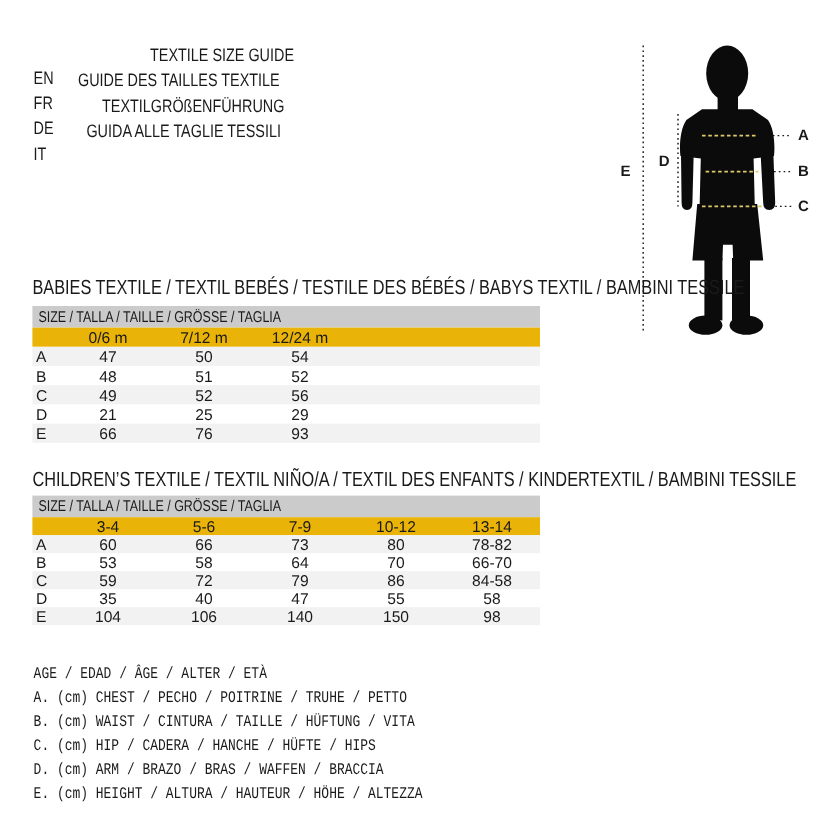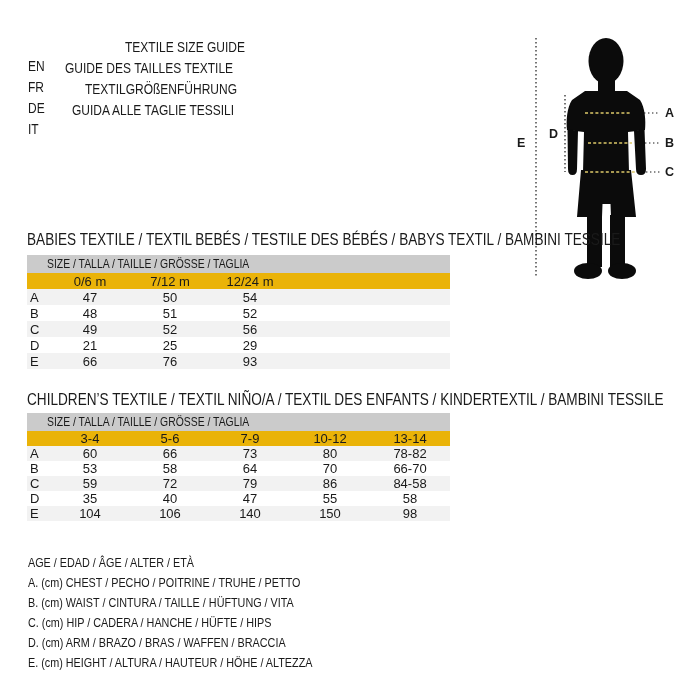--- a/index.html
+++ b/index.html
@@ -28,37 +28,37 @@
   .figure { position: absolute; left: 500px; top: 20px; width: 200px; height: 270px; }
   .figlabel { font: 700 12.5px "Liberation Sans", sans-serif; fill: #1a1a1a; }
   
   .section { position: absolute; left: 27px; width: 423px; }
   .section-babies { top: 232px; }
   .section-children { top: 392px; }
   .sec-title { font-size: 17px; height: 15px; line-height: 15px; white-space: nowrap; }
   .sizebar {
     background: #cbcbcb;
     height: 18px; line-height: 18px;
-    padding-left: 20px;
+    padding-left: 5px;
     font-size: 13px;
     margin-top: 8px;
   }
   .section-children .sizebar { margin-top: 6px; }
   .tbl { width: 100%; font-size: 13px; }
   .tr { display: flex; align-items: center; }
   .section-babies .tr { height: 16px; }
   .section-children .tr { height: 15px; }
   .thead { background: #eab308; }
   .c0 { width: 23px; padding-left: 3px; text-align: left; }
   .c { width: 80px; text-align: center; }
   .fill { flex: 1; }
   .band { background: #f2f2f2; }
   
   .legend { position: absolute; left: 28px; top: 553px; font-size: 13.5px; }
-  .legend-line { height: 20px; line-height: 20px; white-space: nowrap; }
+  .legend-line { height: 20px; line-height: 20px; white-space: nowrap; font-family: Liberation Mono, monospace; }
 </style>
 </head>
 <body>
 
 <div class="page">
 
   <div class="langs">
     <div class="lang-row">
       <div class="lang-code"><span class="cond">EN</span></div>
       <div class="lang-label"><span class="cond">TEXTILE SIZE GUIDE</span></div>

